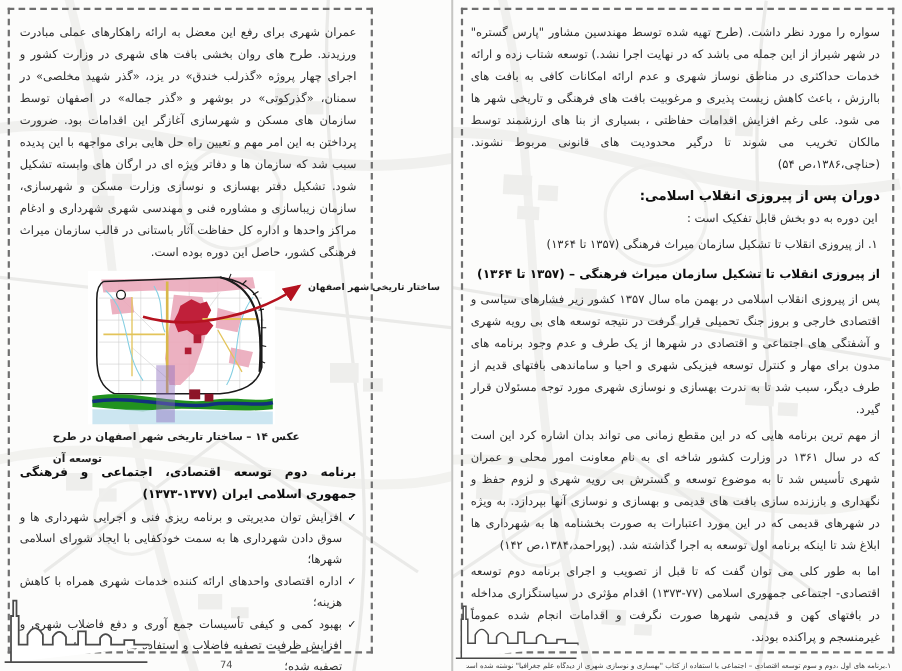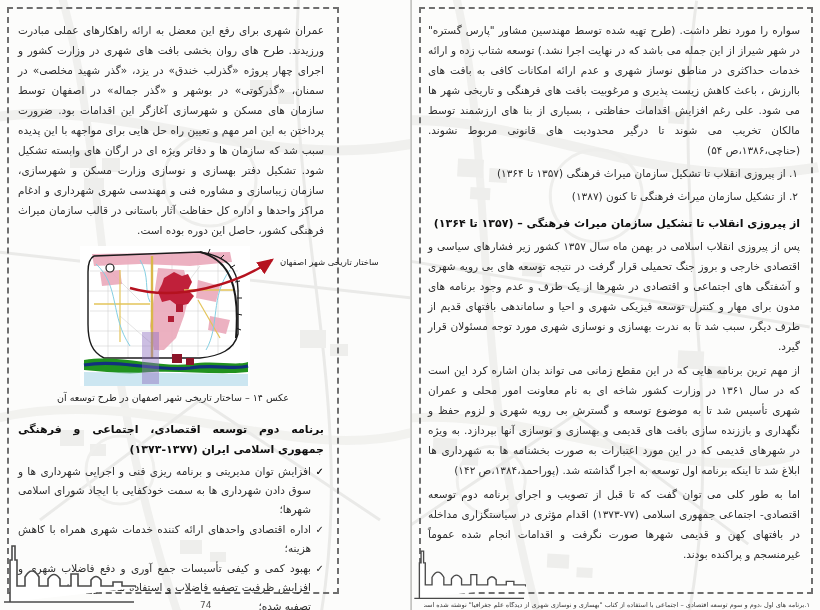--- a/index.html
+++ b/index.html
@@ -20,26 +20,26 @@
   .page-border{position:absolute;left:7px;right:7px;top:7px;bottom:16px;
                border:2px dashed #6f6f6f;}
 
   .content{position:absolute;left:18px;right:22px;top:20px;direction:rtl;
            text-align:justify;font-size:10.5px;line-height:20px;color:#2d2d2d;}
   .content p{margin:0 0 4px 0;}
   h3.sec{font-size:11px;font-weight:bold;color:#0f0f0f;margin:8px 0 2px 0;line-height:20px;}
   .period-item{padding-right:2px;line-height:19px;margin:0 0 2px 0;}
 
   
-  .figure{position:relative;height:168px;margin:4px 0 2px 0;direction:ltr;text-align:left;}
+  .figure{position:relative;height:168px;margin:4px 0 2px 0;direction:ltr;text-align:left;font-weight:bold;}
   .map-svg{position:absolute;left:62px;top:2px;width:170px;height:140px;}
   .map-label{position:absolute;left:262px;top:8px;font-size:8.5px;color:#1c1c1c;direction:rtl;white-space:nowrap;}
   .map-arrow{position:absolute;left:150px;top:0px;width:130px;height:60px;overflow:visible;}
   .fig-caption{position:absolute;left:30px;top:144px;width:250px;direction:rtl;
-               text-align:center;font-size:9.5px;color:#222;}
+               text-align:left;font-size:9.5px;color:#222;}
 
   .bullet{position:relative;padding-right:13px;margin:0 0 1px 0;line-height:19px;}
   .bullet .check{position:absolute;right:0;top:0;font-size:10px;color:#1c1c1c;}
 
   .skyline{position:absolute;left:4px;bottom:6px;z-index:3;}
   .page-number{position:absolute;left:200px;bottom:0px;font-size:9px;color:#555;z-index:2;}
   .footnote{position:absolute;left:12px;right:10px;bottom:1px;direction:rtl;
             font-size:6.5px;line-height:7px;color:#3a3a3a;white-space:nowrap;
             overflow:hidden;z-index:2;}
 </style>
@@ -205,22 +205,23 @@
     </svg>
     <div class="page-number">74</div>
   </div>
 
   <div class="page page-right">
     <div class="page-border"></div>
 
     <div class="content" style="left:16px;right:20px;">
       <p>سواره را مورد نظر داشت. (طرح تهیه شده توسط مهندسین مشاور "پارس گستره" در شهر شیراز از این جمله می باشد که در نهایت اجرا نشد.) توسعه شتاب زده و ارائه خدمات حداکثری در مناطق نوساز شهری و عدم ارائه امکانات کافی به بافت های باارزش ، باعث کاهش زیست پذیری و مرغوبیت بافت های فرهنگی و تاریخی شهر ها می شود. علی رغم افزایش اقدامات حفاظتی ، بسیاری از بنا های ارزشمند توسط مالکان تخریب می شوند تا درگیر محدودیت های قانونی مربوط نشوند. (حناچی،۱۳۸۶،ص ۵۴)</p>
 
+      <h3 class="sec" style="font-size:12px">دوران پس از پیروزی انقلاب اسلامی:</h3>
+      <p class="period-item">این دوره به دو بخش قابل تفکیک است :</p>
       <p class="period-item">۱. از پیروزی انقلاب تا تشکیل سازمان میراث فرهنگی  (۱۳۵۷ تا ۱۳۶۴)</p>
-      <p class="period-item">۲. از تشکیل سازمان میراث فرهنگی تا کنون  (۱۳۸۷)</p>
 
       <h3 class="sec">از پیروزی انقلاب تا تشکیل سازمان میراث فرهنگی – (۱۳۵۷ تا ۱۳۶۴)</h3>
       <p>پس از پیروزی انقلاب اسلامی در بهمن ماه سال ۱۳۵۷ کشور زیر فشارهای سیاسی و اقتصادی خارجی و بروز جنگ تحمیلی قرار گرفت  در نتیجه توسعه های بی رویه شهری و آشفتگی های اجتماعی و اقتصادی در شهرها از یک طرف و عدم وجود برنامه های مدون برای مهار و کنترل توسعه فیزیکی شهری و احیا و ساماندهی بافتهای قدیم از طرف دیگر، سبب شد تا به ندرت بهسازی و نوسازی شهری مورد توجه مسئولان قرار گیرد.</p>
       <p>از مهم ترین برنامه هایی که در این مقطع زمانی می تواند بدان اشاره کرد این است که در سال ۱۳۶۱ در وزارت کشور شاخه ای به نام معاونت امور محلی و عمران شهری تأسیس شد تا به موضوع توسعه و گسترش بی رویه شهری و لزوم حفظ و نگهداری و باززنده سازی بافت های قدیمی و بهسازی و نوسازی آنها بپردازد. به ویژه در شهرهای قدیمی که در این مورد اعتبارات به صورت بخشنامه ها به شهرداری ها ابلاغ شد تا اینکه برنامه اول توسعه به اجرا گذاشته شد. (پوراحمد،۱۳۸۴،ص ۱۴۲)</p>
       <p>اما به طور کلی می توان گفت که تا قبل از تصویب و اجرای برنامه دوم توسعه اقتصادی- اجتماعی جمهوری اسلامی (۷۷-۱۳۷۳) اقدام مؤثری در سیاستگزاری مداخله در بافتهای کهن و قدیمی شهرها صورت نگرفت و اقدامات انجام شده عموماً غیرمنسجم و پراکنده بودند.</p>
 
     </div>
 
     <svg class="skyline" width="112" height="54" viewBox="0 0 132 64" style="left:2px;bottom:10px;">
       <path d="M6,62 V20 h2 V6 h3 v14 h2 v26 h8 v-9 q7,-12 14,0 v9 h9 v-7 q6,-9 12,0 v7 h11 v-12 h7 v12 h13 v-6 q5,-7 10,0 v6 h12 v-4 h9 v4 h14 v2" fill="#ffffff" stroke="#4a4a4a" stroke-width="1.6"></path>

